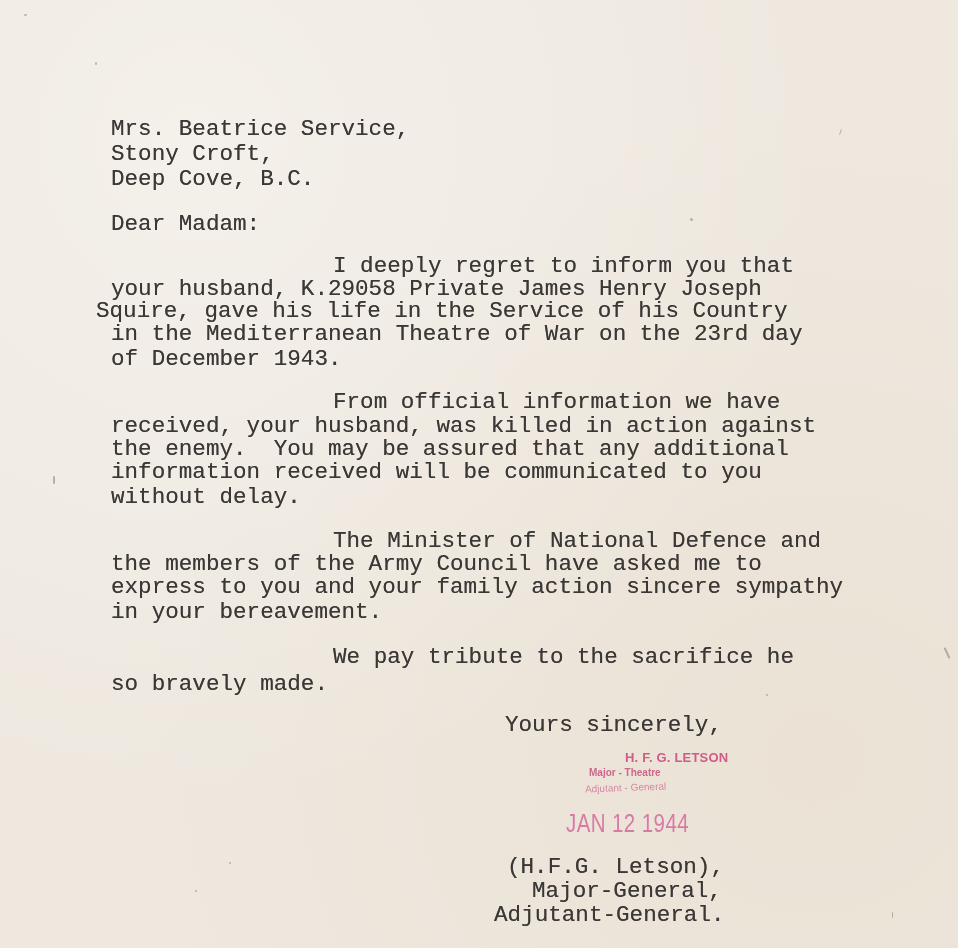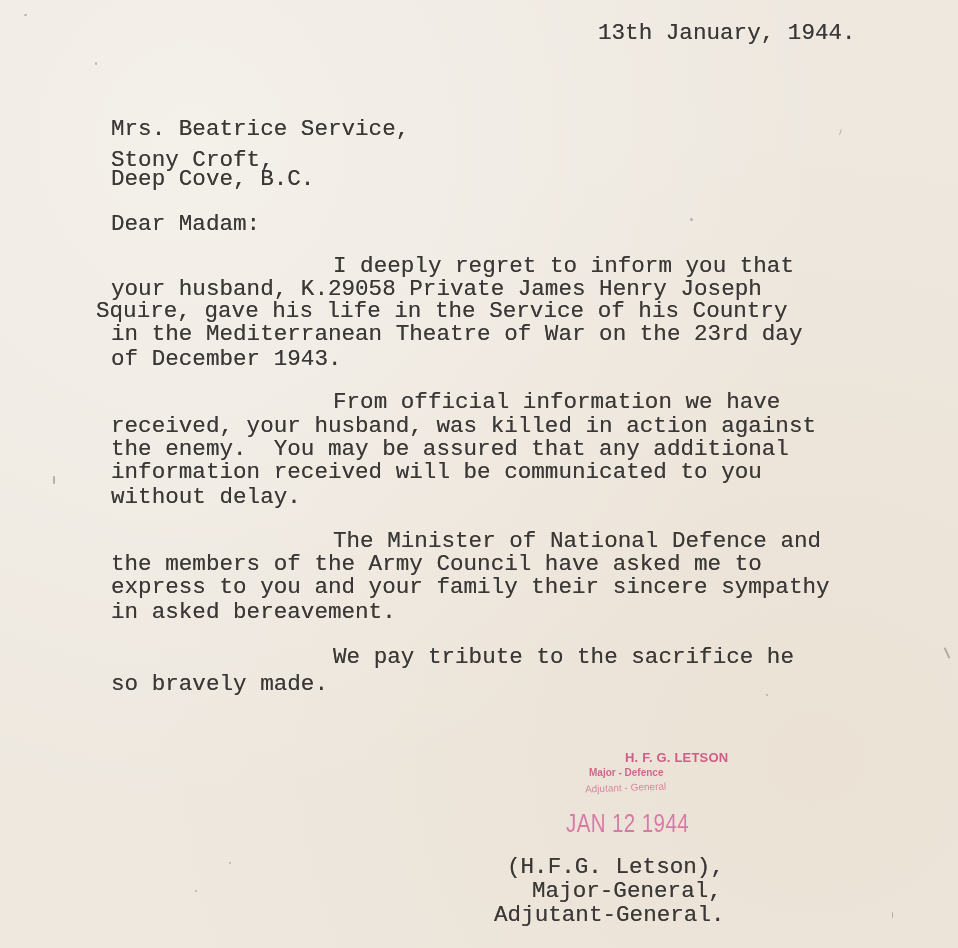--- a/index.html
+++ b/index.html
@@ -67,25 +67,24 @@
       transform: scaleX(0.82);
       transform-origin: left top;
       letter-spacing: 0.5px;
     }
   </style>
 </head>
 <body>
 
 <div class="paper">
 
-  <div class="line" style="left:598px; top:22px;">13th January, 1944.</div>
 
   <div>
     <div class="line" style="left:111px; top:118px;">Mrs. Beatrice Service,</div>
-    <div class="line" style="left:111px; top:149px;">Stony Croft,</div>
+    <div class="line" style="left:111px; top:143px;">Stony Croft,</div>
     <div class="line" style="left:111px; top:168px;">Deep Cove, B.C.</div>
   </div>
 
   <div class="line" style="left:111px; top:213px;">Dear Madam:</div>
 
   <div>
     <div class="line" style="left:333px; top:255px;">I deeply regret to inform you that</div>
     <div class="line" style="left:111px; top:278px;">your husband, K.29058 Private James Henry Joseph</div>
     <div class="line" style="left:96px; top:300px;">Squire, gave his life in the Service of his Country</div>
     <div class="line" style="left:111px; top:323px;">in the Mediterranean Theatre of War on the 23rd day</div>
@@ -96,33 +95,34 @@
     <div class="line" style="left:333px; top:391px;">From official information we have</div>
     <div class="line" style="left:111px; top:415px;">received, your husband, was killed in action against</div>
     <div class="line" style="left:111px; top:438px;">the enemy.  You may be assured that any additional</div>
     <div class="line" style="left:111px; top:461px;">information received will be communicated to you</div>
     <div class="line" style="left:111px; top:486px;text-align:right;">without delay.</div>
   </div>
 
   <div>
     <div class="line" style="left:333px; top:530px;">The Minister of National Defence and</div>
     <div class="line" style="left:111px; top:553px;text-align:right;">the members of the Army Council have asked me to</div>
-    <div class="line" style="left:111px; top:576px;">express to you and your family their sincere sympathy</div>
-    <div class="line" style="left:111px; top:601px;">in asked bereavement.</div>
+    <div class="line" style="left:111px; top:576px;">express to you and your family action sincere sympathy</div>
+    <div class="line" style="left:111px; top:601px;">in your bereavement.</div>
   </div>
 
   <div>
     <div class="line" style="left:333px; top:646px;">We pay tribute to the sacrifice he</div>
     <div class="line" style="left:111px; top:673px;">so bravely made.</div>
   </div>
 
+  <div class="line" style="left:505px; top:714px;">Yours sincerely,</div>
 
   <div>
     <div class="stamp stamp-name" style="left:580px; top:746px;">H. F. G. LETSON</div>
-    <div class="stamp stamp-rank" style="left:589px; top:761px;">Major - Defence</div>
+    <div class="stamp stamp-rank" style="left:589px; top:761px;">Major - Theatre</div>
     <div class="stamp stamp-post" style="left:585px; top:776px; transform:rotate(-2deg);">Adjutant - General</div>
   </div>
 
   <div class="stamp stamp-date" style="left:566px; top:812px;">JAN 12 1944</div>
 
   <div>
     <div class="line" style="left:507px; top:856px;">(H.F.G. Letson),</div>
     <div class="line" style="left:532px; top:880px;">Major-General,</div>
     <div class="line" style="left:494px; top:904px;">Adjutant-General.</div>
   </div>

